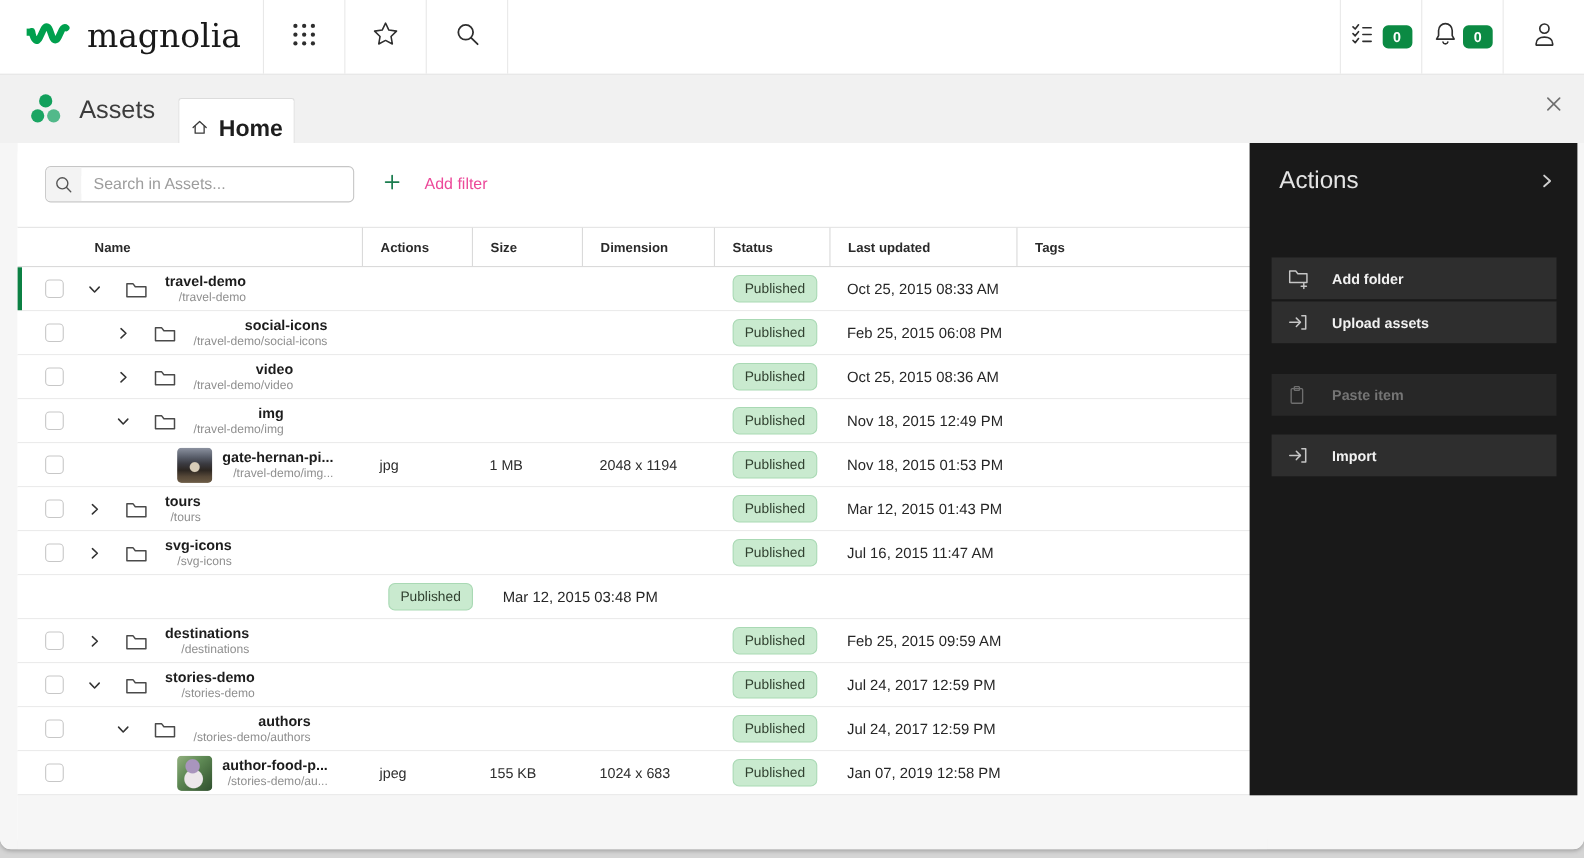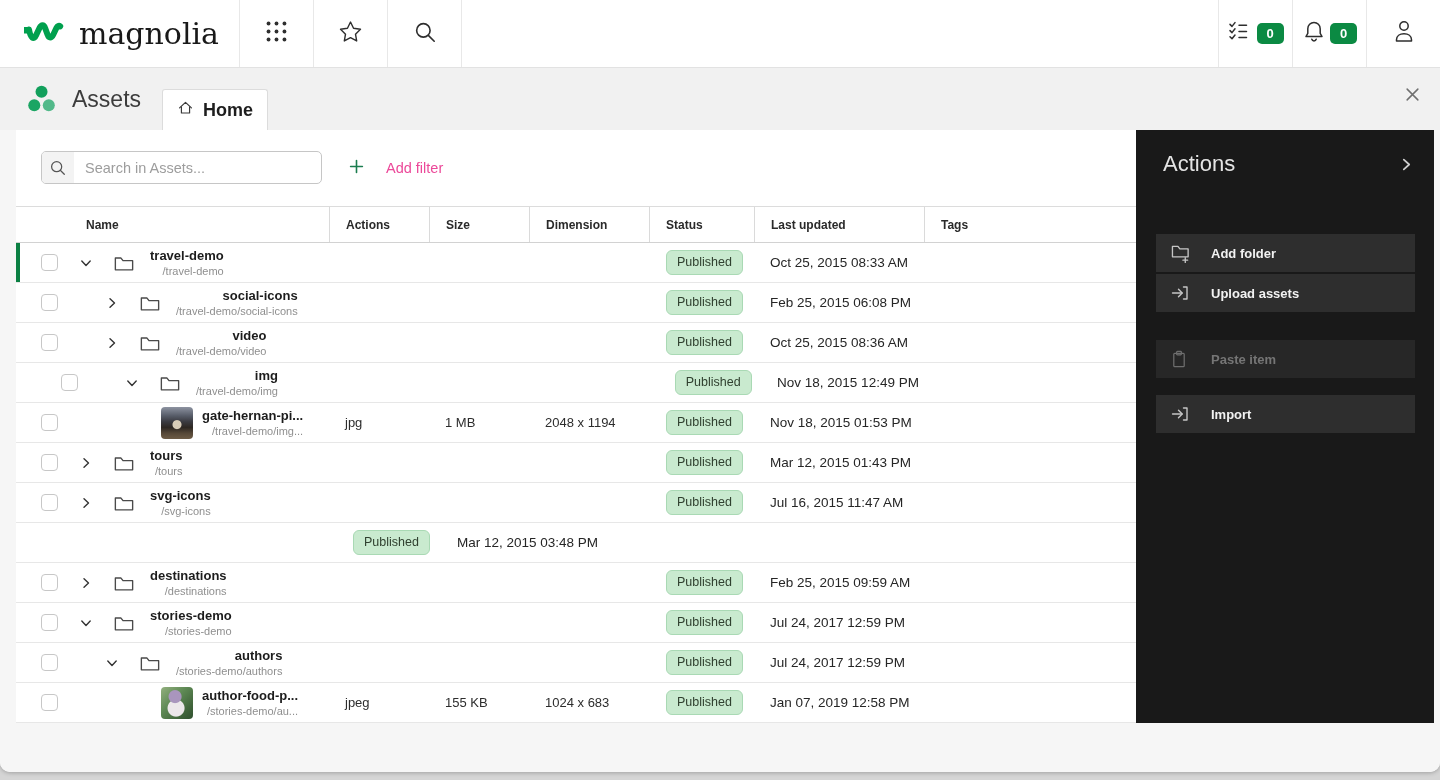--- a/index.html
+++ b/index.html
@@ -24,22 +24,22 @@
   .badge { min-width: 27px; height: 21px; background: #0B8A43; border-radius: 5px;
            color: #fff; font-size: 13px; font-weight: 700; display: inline-flex;
            align-items: center; justify-content: center; padding: 0 6px; }
 
   
   .strip { height: 62px; background: #f1f1f1; position: relative; display: flex; align-items: center; }
   .app-icon { margin-left: 26px; display: flex; }
   .app-name { font-size: 23px; color: #3c3c3c; margin-left: 13px; }
   .tab { position: absolute; left: 162px; bottom: 0; height: 41px; width: 106px;
          background: #fff; border: 1px solid #dcdcdc; border-bottom: none;
-         border-radius: 3px 3px 0 0; display: flex; align-items: center;
-         justify-content: center; gap: 9px; font-size: 18px; color: #1e1e1e;
+         border-radius: 3px 3px 0 0; display: flex; align-items: flex-end;
+         justify-content: center; gap: 9px; font-size: 21px; color: #1e1e1e;
          font-weight: 700; cursor: pointer; }
   .close-btn { position: absolute; right: 20px; top: 19px; cursor: pointer; display: flex; }
 
   
   .main { position: absolute; top: 130px; left: 0; right: 0; bottom: 0; background: #f6f6f6; }
   .work { position: absolute; left: 16px; top: 0; width: 1136px; background: #fff; border-radius: 10px; }
 
   .toolbar { height: 76px; position: relative; background: #fff; }
   .search-box { position: absolute; left: 25px; top: 21px; width: 281px; height: 33px;
                 border: 1px solid #c6c6c6; border-radius: 5px; display: flex;
@@ -309,21 +309,21 @@
             <div class="cell c-format" style="width: 100px;"></div>
             <div class="cell c-size" style="width: 100px;"></div>
             <div class="cell c-dimension" style="width: 120px;"></div>
             <div class="cell c-status" style="width: 105px;">
               <span class="pill">Published</span>
             </div>
             <div class="cell c-updated" style="width: 170px;">Oct 25, 2015 08:36 AM</div>
             <div class="cell c-tags" style="width: 228px;"></div>
           </div>
           <div class="row">
-            <div class="namecell" style="width: 313px; margin-left: 20px;">
+            <div class="namecell" style="width: 313px;">
               <span class="cbx"></span>
               <span class="chev" style="left: 90px;">
                 <svg width="12" height="12" viewBox="0 0 12 12" fill="none" stroke="#333" stroke-width="1.4" stroke-linecap="round" stroke-linejoin="round">
                   <path d="M1.8 4 L6 8.5 L10.2 4"></path>
                 </svg>
               </span>
               <span class="ficon" style="left: 124px;">
                 <svg width="20" height="17" viewBox="0 0 22 18" fill="none" stroke="#4a4a4a" stroke-width="1.5" stroke-linejoin="round">
                   <path d="M1.5 16 V3 h6.2 l2.2 2.9 H20.5 V16 Z"></path>
                 </svg>

